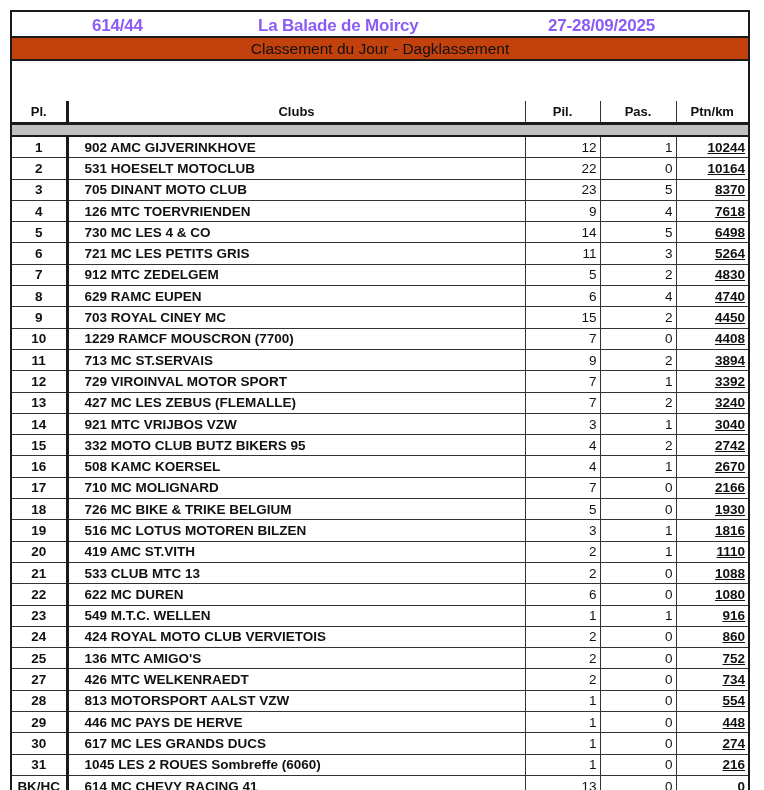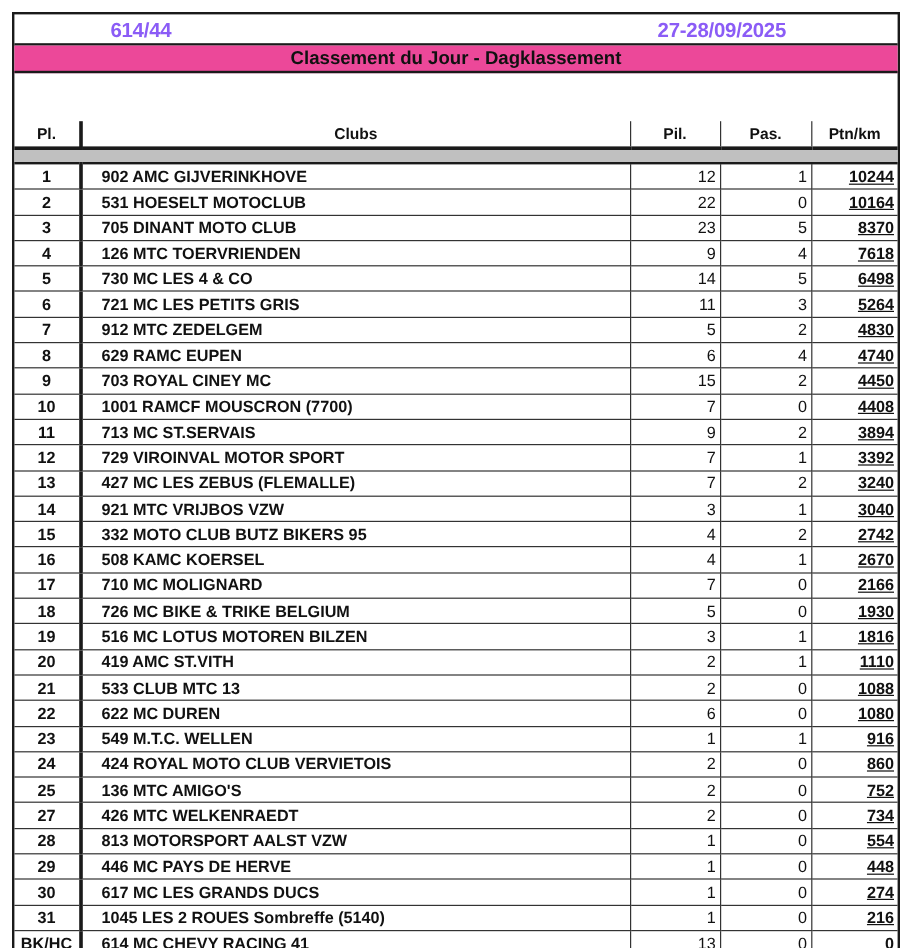--- a/index.html
+++ b/index.html
@@ -12,22 +12,22 @@
     .title-row {
       height: 26px; display: flex; align-items: center;
       border-bottom: 2px solid #1a1a1a; box-sizing: border-box;
       font-family: "Liberation Sans", sans-serif; font-size: 17px; font-weight: bold;
       letter-spacing: -0.2px; color: #8b5cf6;
     }
     .title-row .t-code { position: absolute; left: 80px; top: 2px; line-height: 24px; }
     .title-row .t-name { position: absolute; left: 246px; top: 2px; line-height: 24px; }
     .title-row .t-date { position: absolute; left: 536px; top: 2px; line-height: 24px; }
     .sub-row {
-      height: 23px; background: #ec4899; border-bottom: 2px solid #1a1a1a;
-      box-sizing: border-box; text-align: center; font-size: 15.5px; font-weight: bold;
+      height: 23px; background: #c2410c; border-bottom: 2px solid #1a1a1a;
+      box-sizing: border-box; text-align: center; font-size: 15.5px; font-weight: normal;
       line-height: 21px; color: #111;
     }
     table { border-collapse: collapse; width: 736px; table-layout: fixed; margin-top: 40px; }
     col.c-pl { width: 55px; }
     col.c-club { width: 458px; }
     col.c-pil { width: 75px; }
     col.c-pas { width: 76px; }
     col.c-ptn { width: 72px; }
     th {
       height: 21px; font-size: 13px; font-weight: bold; text-align: center;
@@ -46,20 +46,21 @@
     td.pil, td.pas { text-align: right; font-weight: normal; }
     td.ptn { text-align: right; font-weight: bold; }
     tr.last td { border-bottom: none; }
   </style>
 </head>
 <body>
 
 <div class="sheet">
   <div class="title-row">
     <span class="t-code">614/44</span>
+    <span class="t-name">La Balade de Moircy</span>
     <span class="t-date">27-28/09/2025</span>
   </div>
   <div class="sub-row">Classement du Jour - Dagklassement</div>
   <table>
     <colgroup>
       <col class="c-pl">
         <col class="c-club">
         <col class="c-pil">
         <col class="c-pas">
         <col class="c-ptn">
@@ -135,21 +136,21 @@
         </tr>
         <tr>
           <td class="pl">9</td>
           <td class="club">703 ROYAL CINEY MC</td>
           <td class="pil">15</td>
           <td class="pas">2</td>
           <td class="ptn">4450</td>
         </tr>
         <tr>
           <td class="pl">10</td>
-          <td class="club">1001 RAMCF MOUSCRON (7700)</td>
+          <td class="club">1229 RAMCF MOUSCRON (7700)</td>
           <td class="pil">7</td>
           <td class="pas">0</td>
           <td class="ptn">4408</td>
         </tr>
         <tr>
           <td class="pl">11</td>
           <td class="club">713 MC ST.SERVAIS</td>
           <td class="pil">9</td>
           <td class="pas">2</td>
           <td class="ptn">3894</td>
@@ -275,21 +276,21 @@
         </tr>
         <tr>
           <td class="pl">30</td>
           <td class="club">617 MC LES GRANDS DUCS</td>
           <td class="pil">1</td>
           <td class="pas">0</td>
           <td class="ptn">274</td>
         </tr>
         <tr>
           <td class="pl">31</td>
-          <td class="club">1045 LES 2 ROUES Sombreffe (5140)</td>
+          <td class="club">1045 LES 2 ROUES Sombreffe (6060)</td>
           <td class="pil">1</td>
           <td class="pas">0</td>
           <td class="ptn">216</td>
         </tr>
         <tr class="last">
           <td class="pl">BK/HC</td>
           <td class="club">614 MC CHEVY RACING 41</td>
           <td class="pil">13</td>
           <td class="pas">0</td>
           <td class="ptn">0</td>

